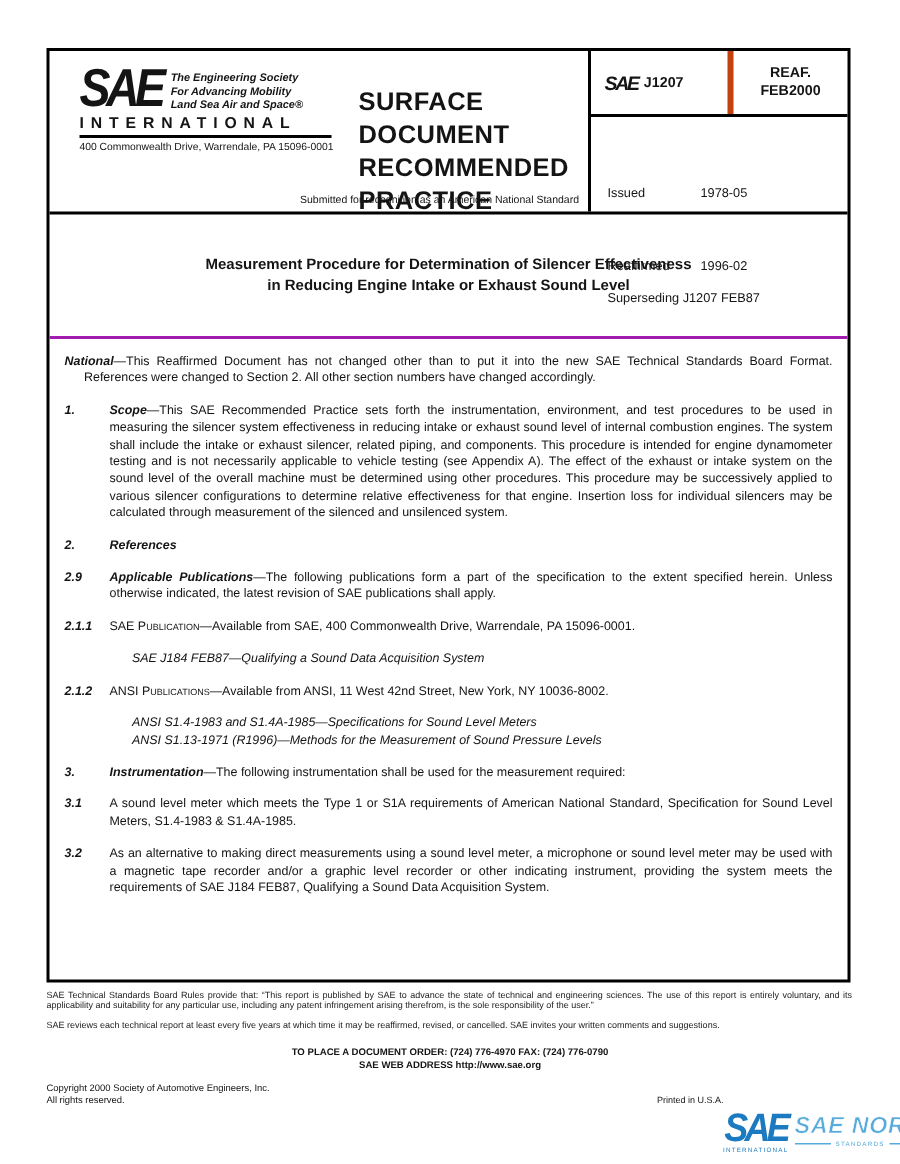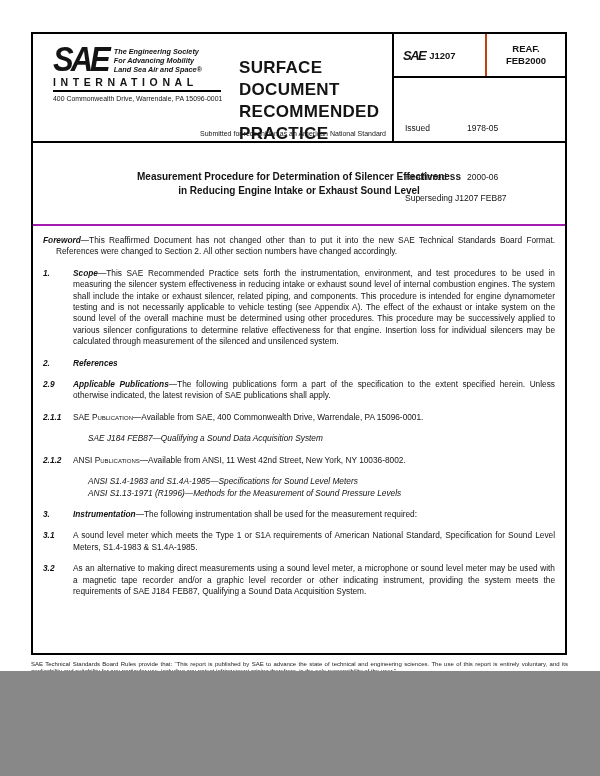--- a/index.html
+++ b/index.html
@@ -4,21 +4,21 @@
 <style>
   :root{
     --sae_blue:#1c7bc0;
     --norm_blue:#57aadc;
     --ink:#141414;
   }
   *{margin:0;padding:0;box-sizing:border-box;}
   html,body{background:#888;}
   .page{
     position:relative;
-    width:600px;height:671px;
+    width:600px;height:776px;
     background:#ffffff;
     font-family:"Liberation Sans", sans-serif;
     color:var(--ink);
     overflow:hidden;
   }
   
   .doc-frame{
     position:absolute;left:31px;top:32px;width:536px;height:623px;
     border:2px solid #000;
     display:flex;flex-direction:column;
@@ -44,21 +44,21 @@
     position:absolute;left:206px;top:23px;
     font-size:17px;font-weight:bold;line-height:22px;letter-spacing:0.3px;
   }
   .submitted{position:absolute;right:6px;bottom:4px;font-size:7px;}
   .hdr-right{flex:none;width:173px;border-left:2px solid #000;display:flex;flex-direction:column;}
   .hr-top{flex:none;height:44px;border-bottom:2px solid #000;display:flex;}
   .code-cell{flex:1;display:flex;align-items:center;padding-left:9px;}
   .sae-small{font-size:13px;font-weight:900;font-style:italic;letter-spacing:-1.5px;padding-right:4px;}
   .code-num{font-size:9.5px;font-weight:bold;}
   .reaf-cell{
-    flex:none;width:80px;border-left:2px solid #c2410c;
+    flex:none;width:80px;border-left:4px solid #c2410c;
     display:flex;flex-direction:column;align-items:center;justify-content:center;
     font-size:9.5px;font-weight:bold;line-height:12px;margin-left:21px;
   }
   .hr-bot{flex:1;padding:8px 0 0 11px;font-size:8.5px;line-height:12.5px;}
   .date-label{display:inline-block;width:62px;margin-top:36px;}
   .superseding{margin-top:9px;}
   
   .title-box{
     flex:none;height:83px;border-bottom:2px solid #a21caf;
     display:flex;flex-direction:column;align-items:center;justify-content:center;
@@ -143,34 +143,34 @@
           <div class="reaf-cell">
             <div>REAF.</div>
             <div>FEB2000</div>
           </div>
         </div>
         <div class="hr-bot">
           <div>
             <span class="date-label">Issued</span><span>1978-05</span>
           </div>
           <div>
-            <span class="date-label">Reaffirmed</span><span>2000-06</span>
+            <span class="date-label">Reaffirmed</span><span>1996-02</span>
           </div>
           <div class="superseding">Superseding J1207 FEB87</div>
         </div>
       </div>
     </div>
 
     <div class="title-box">
       <div>Measurement  Procedure for Determination of Silencer Effectiveness</div>
       <div>in Reducing Engine Intake or Exhaust Sound Level</div>
     </div>
 
     <div class="bodytxt">
-      <div class="para hang"><span class="lead">Foreword</span><span>—This Reaffirmed Document has not changed other than to put it into the new SAE Technical Standards Board Format.  References were changed to Section 2.  All other section numbers have changed accordingly.</span></div>
+      <div class="para hang"><span class="lead">National</span><span>—This Reaffirmed Document has not changed other than to put it into the new SAE Technical Standards Board Format.  References were changed to Section 2.  All other section numbers have changed accordingly.</span></div>
 
       <div class="para sect">
         <div class="num">1.</div>
         <div class="stext"><span class="lead">Scope</span><span>—This SAE Recommended Practice sets forth the instrumentation, environment, and test procedures to be used in measuring the silencer system effectiveness in reducing intake or exhaust sound level of internal combustion engines.  The system shall include the intake or exhaust silencer, related piping, and components.  This procedure is intended for engine dynamometer testing and is not necessarily applicable to vehicle testing (see Appendix A).  The effect of the exhaust or intake system on the sound level of the overall machine must be determined using other procedures.  This procedure may be successively applied to various silencer configurations to determine relative effectiveness for that engine.  Insertion loss for individual silencers may be calculated through measurement of the silenced and unsilenced system.</span></div>
       </div>
 
       <div class="para sect">
         <div class="num">2.</div>
         <div class="stext"><span class="lead">References</span></div>
       </div>

